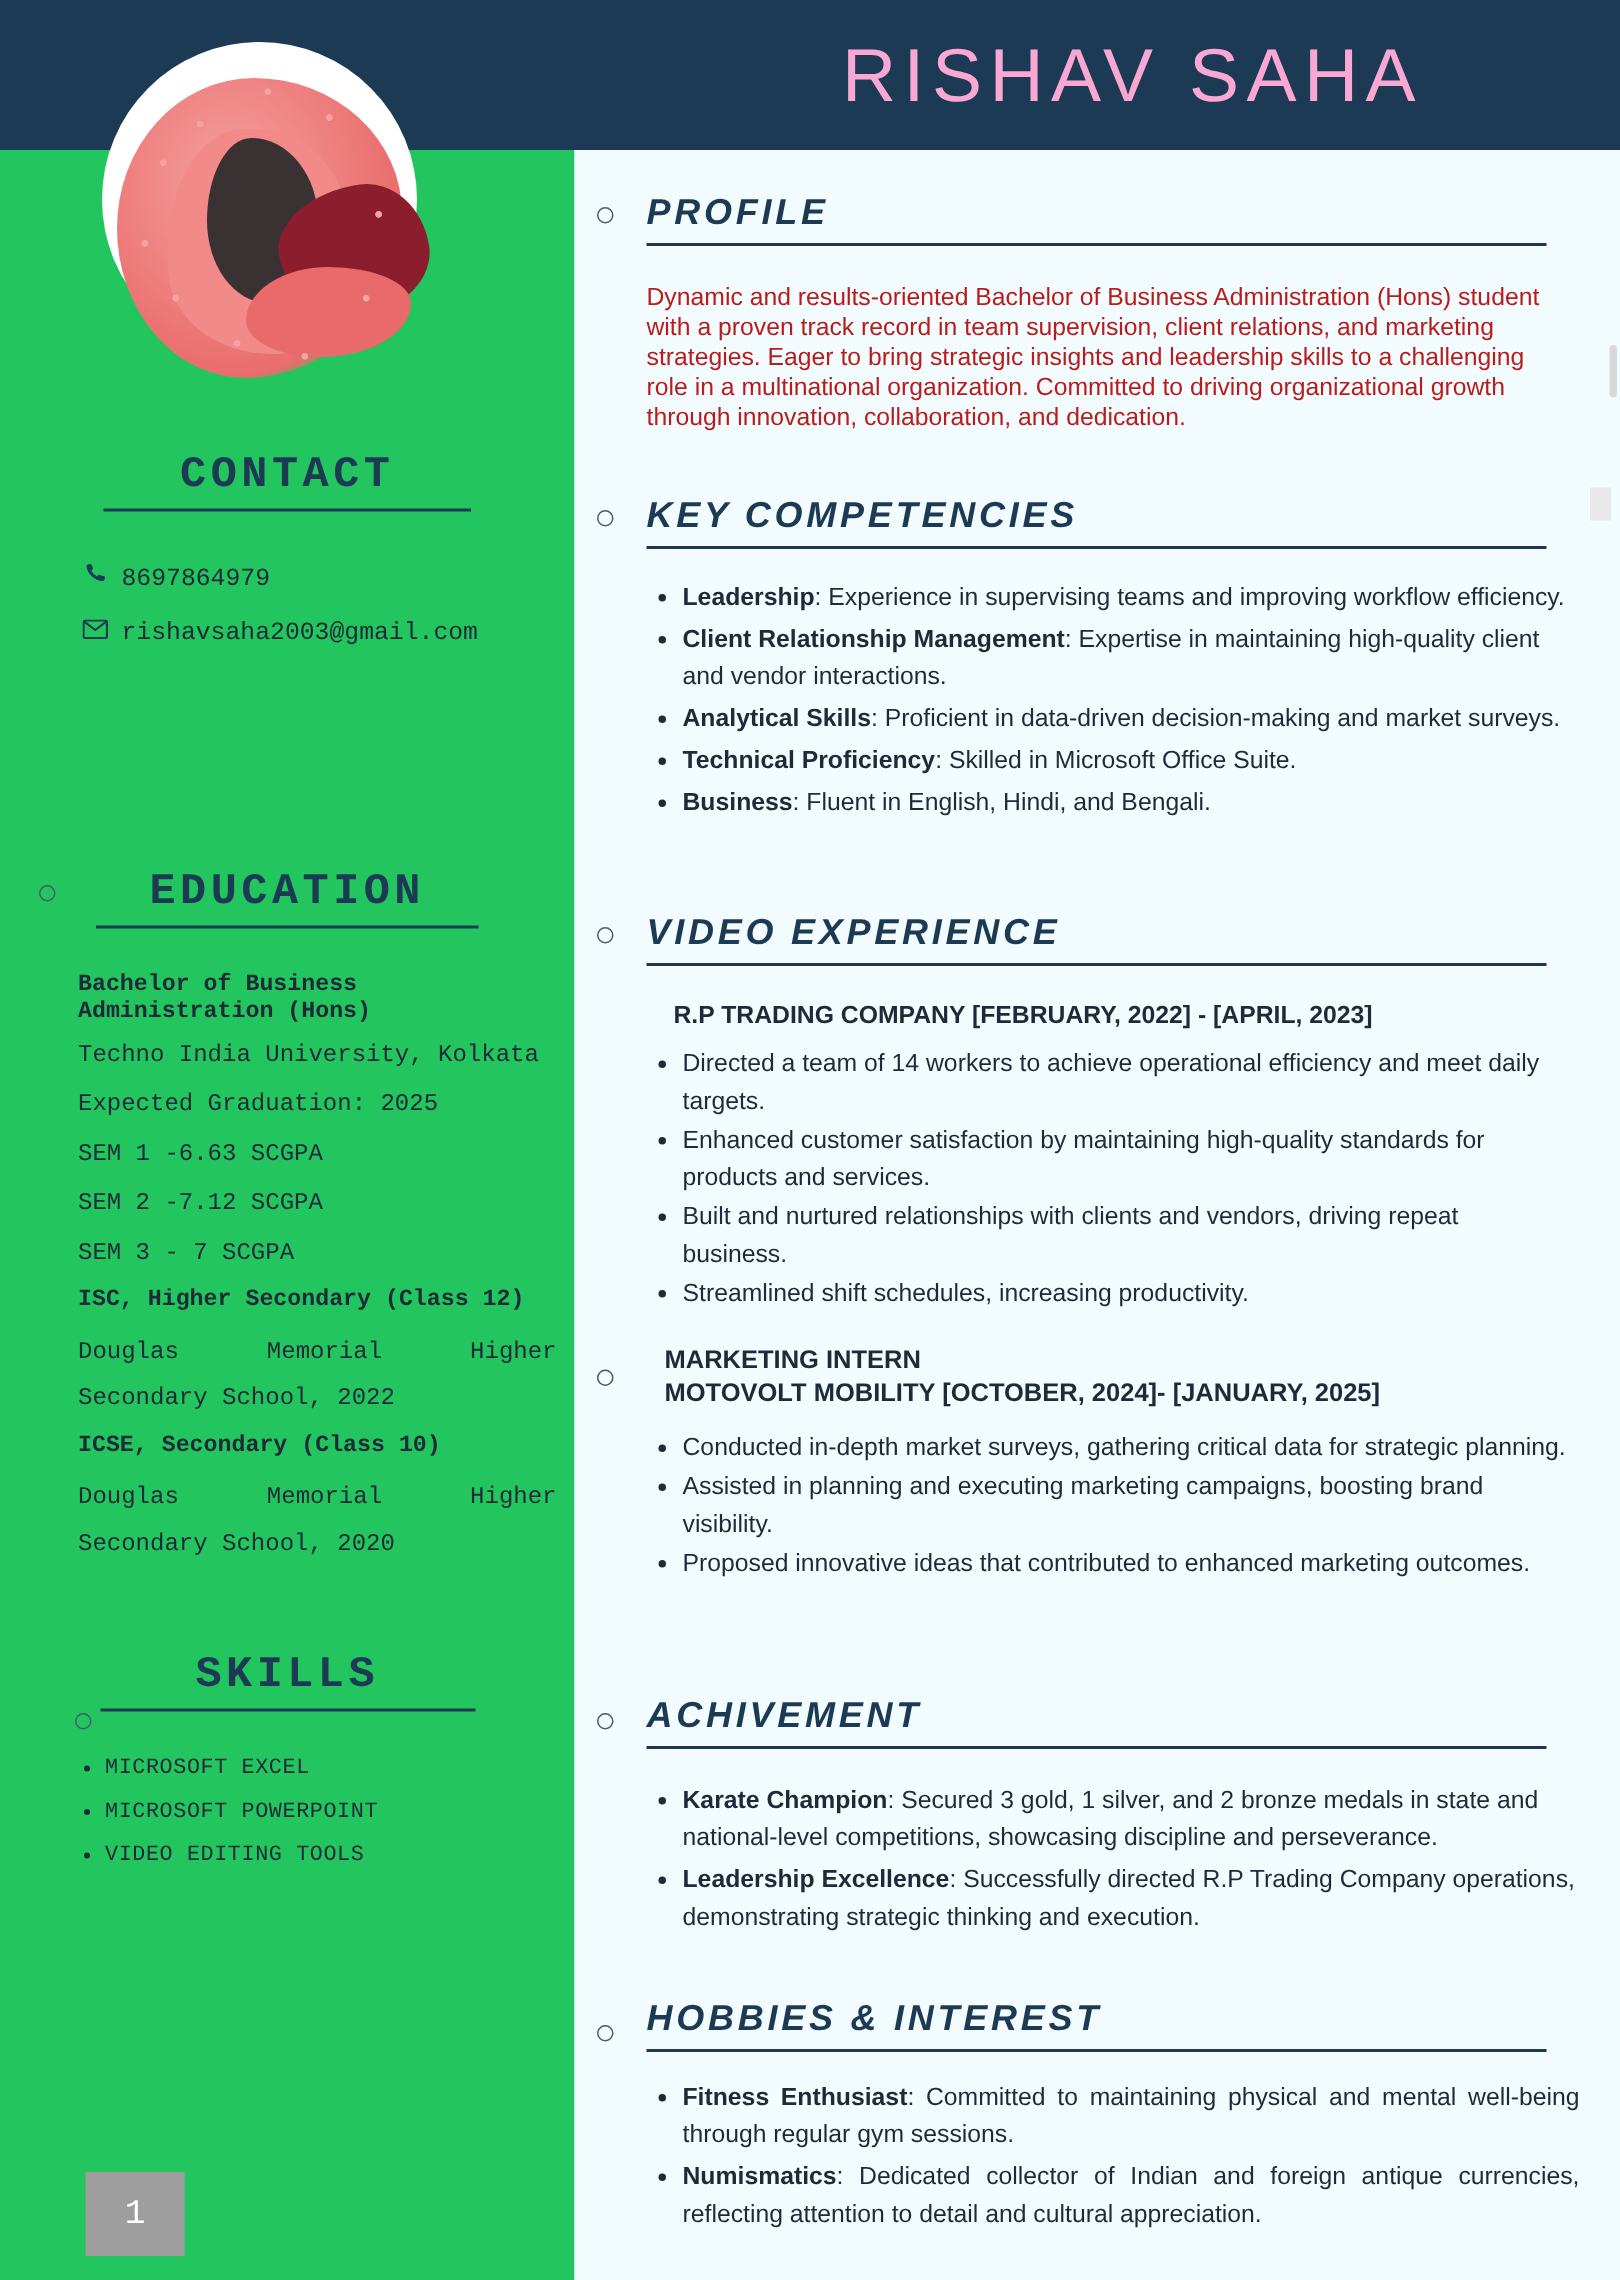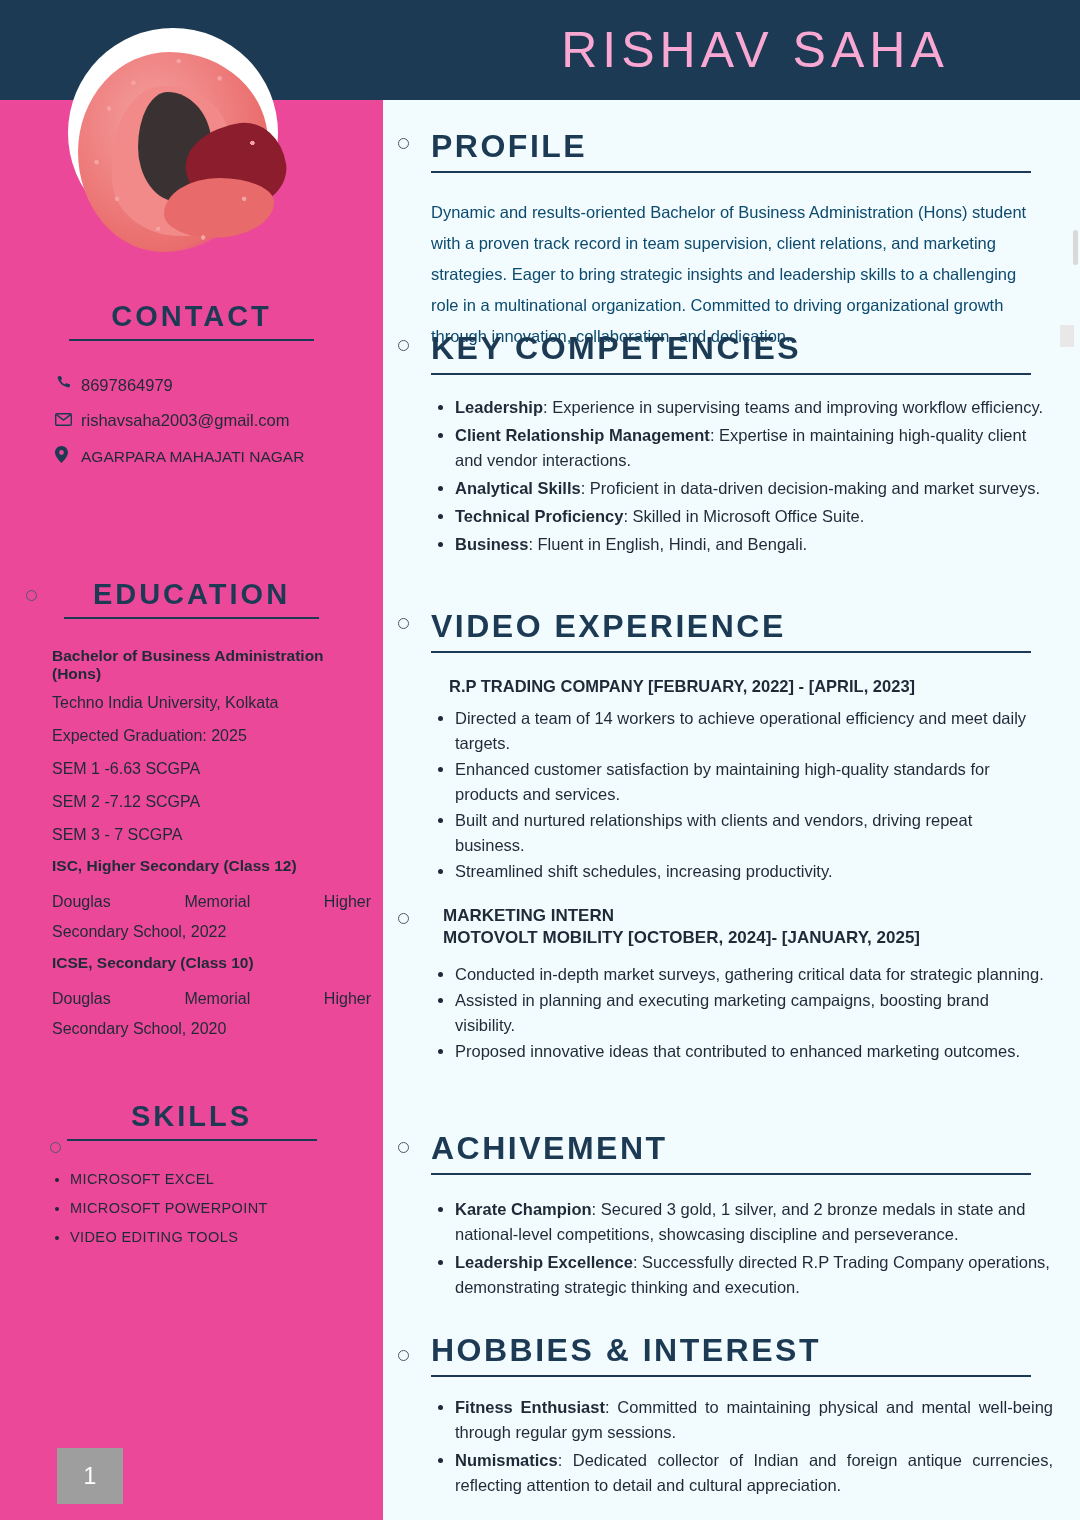--- a/index.html
+++ b/index.html
@@ -42,21 +42,22 @@
     line-height: 56px;
     white-space: nowrap;
   }
 
   
   .left-col {
     position: absolute;
     top: 100px; left: 0;
     width: 383px;
     height: 1420px;
-    background: #ec4899;
+    background: #22c55e;
+    font-family: Liberation Mono, monospace;
   }
 
   
   .photo-wrap {
     position: absolute;
     left: 68px;
     top: -72px;
     width: 210px;
     height: 240px;
   }
@@ -217,36 +218,37 @@
     height: 1420px;
     background: #f2fbfd;
     padding: 0;
   }
   .sec {
     position: absolute;
     left: 48px;
     width: 614px;
   }
   .sec-title {
-    font-size: 32px;
+    font-size: 24px;
     font-weight: bold;
     letter-spacing: 2.5px;
     color: #1d3a54;
     padding-bottom: 6px;
+    font-style: italic;
   }
   .sec-rule {
     height: 2px;
     background: #1d3a54;
     width: 600px;
     margin-bottom: 14px;
   }
   .para {
     font-size: 16.5px;
-    line-height: 31px;
-    color: #0c4a6e;
+    line-height: 20px;
+    color: #b91c1c;
     margin: 0;
     width: 614px;
   }
   .blist { margin: 0; padding-left: 24px; }
   .blist li {
     font-size: 16.5px;
     line-height: 25px;
     color: #1e2a38;
     margin-bottom: 3px;
   }
@@ -331,28 +333,20 @@
         </li>
         <li>
           <span class="c-ico">
             <svg width="17" height="13" viewBox="0 0 17 13">
                 <rect x="0.7" y="0.7" width="15.6" height="11.6" rx="1.2" fill="none" stroke="#1d3a54" stroke-width="1.4"></rect>
                 <path d="M1.2 1.4 8.5 7l7.3-5.6" fill="none" stroke="#1d3a54" stroke-width="1.4"></path>
               </svg>
           </span>
           <span>rishavsaha2003@gmail.com</span>
         </li>
-        <li>
-          <span class="c-ico">
-            <svg width="13" height="17" viewBox="0 0 13 17">
-                <path fill="#1d3a54" d="M6.5 0C2.9 0 0 2.9 0 6.5 0 11 6.5 17 6.5 17S13 11 13 6.5C13 2.9 10.1 0 6.5 0zm0 8.9a2.4 2.4 0 1 1 0-4.8 2.4 2.4 0 0 1 0 4.8z"></path>
-              </svg>
-          </span>
-          <span style="font-size:15.5px">AGARPARA MAHAJATI NAGAR</span>
-        </li>
       </ul>
     </div>
 
     <div class="edu-block">
       <div class="marker" style="left:26px; top:12px;"></div>
       <div class="edu-heading-wrap">
         <div class="side-heading">EDUCATION</div>
         <div class="side-rule" style="width:255px"></div>
       </div>
       <div class="edu-body">

